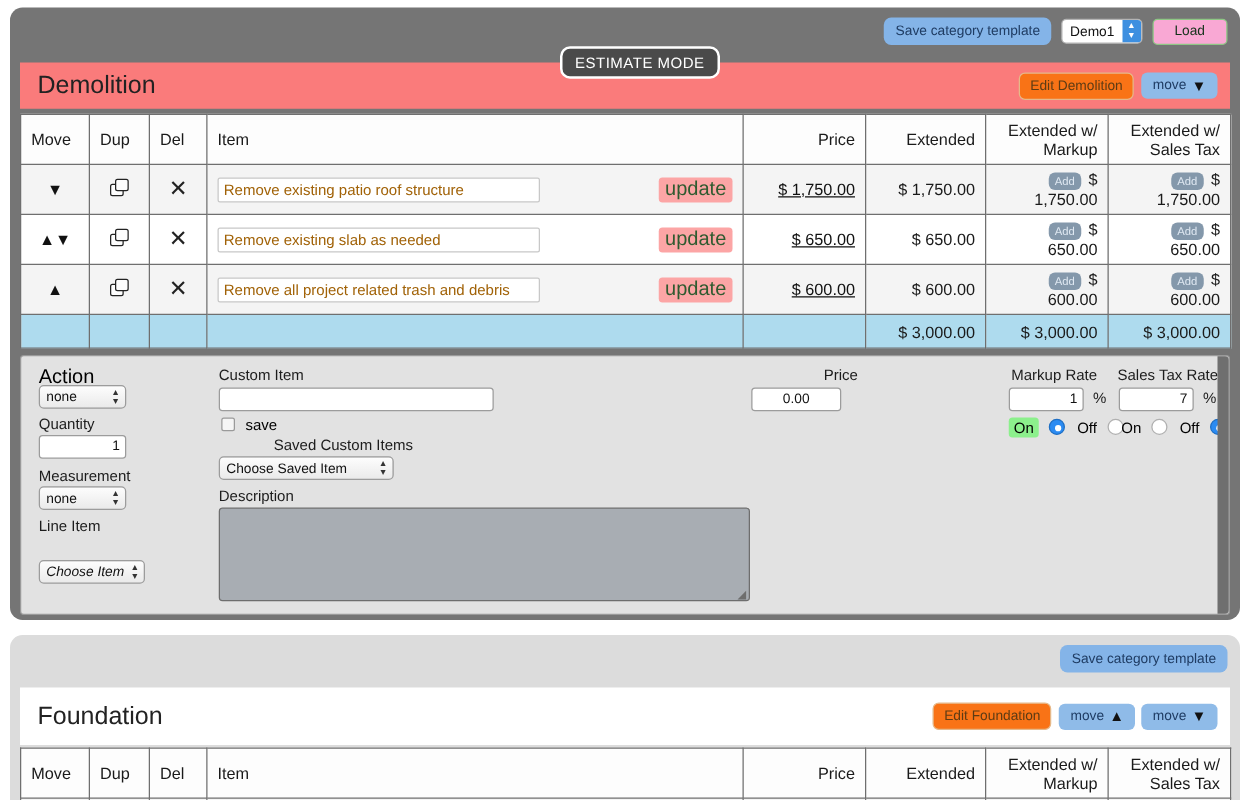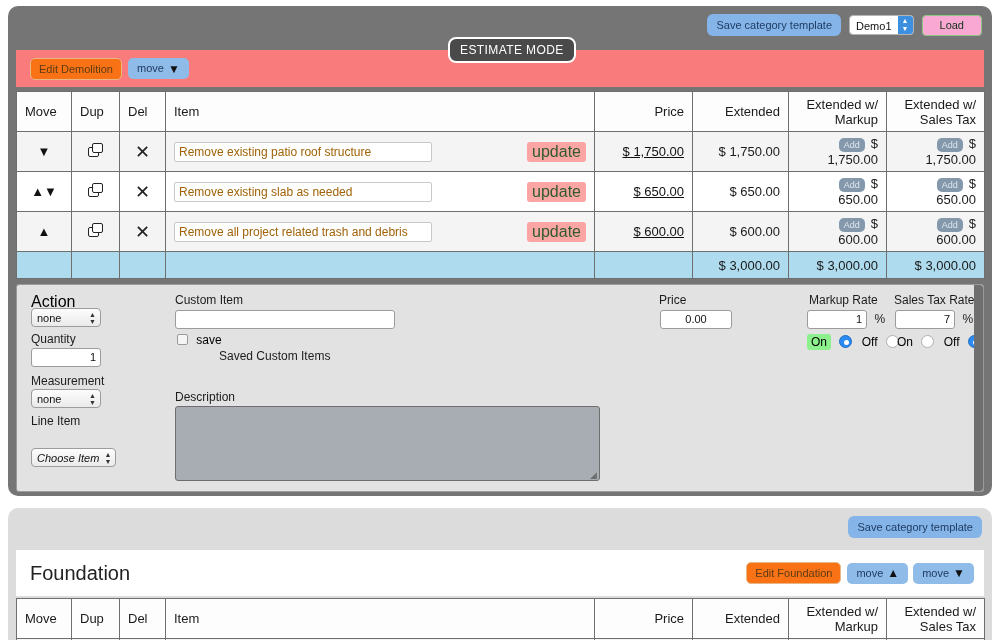--- a/index.html
+++ b/index.html
@@ -355,20 +355,21 @@
   <div class="toolbar">
     <button class="btn-blue">Save category template</button>
     <div class="select-box">
       <span class="sv">Demo1</span>
       <span class="arrows">▲<br>▼</span>
     </div>
     <button class="btn-green">Load</button>
   </div>
 
   <div class="cat-bar" id="demolition-bar">
+    <span class="cat-title">Demolition</span>
     <button class="btn-edit">Edit Demolition</button>
     <button class="btn-move">
       <span>move</span>
       <span class="tri">▼</span>
     </button>
   </div>
 
   <table class="grid" id="demolition-table">
     <thead>
       <tr>
@@ -475,28 +476,32 @@
     <div class="abs fld-label" style="left:158px; top:8px;">Custom Item</div>
     <div class="abs" style="left:158px; top:24px;">
       <input class="txt" style="width: 220px; text-align: left;" value="">
     </div>
     <div class="abs" style="left:160px; top:48px; font-size:12px;">
       <span class="cb"></span>
       <span style="margin-left:5px;">save</span>
     </div>
 
     <div class="abs fld-label" style="left:158px; top:64px;margin-left:44px;">Saved Custom Items</div>
+    <div class="abs sel" style="left:158px; top:80px; width:140px;">
+      <span>Choose Saved Item</span>
+      <span class="sarr">▲<br>▼</span>
+    </div>
 
     <div class="abs fld-label" style="left:158px; top:105px;">Description</div>
     <div class="abs descbox" style="left:158px; top:121px;">
       <span class="grip">◢</span>
     </div>
 
     <div class="abs fld-label" style="left:642px; top:8px;">Price</div>
-    <div class="abs" style="left:643px; top:24px;">
+    <div class="abs" style="left:584px; top:24px;">
       <input class="txt" style="width: 72px; text-align: center;" value="0.00">
     </div>
 
     <div class="abs fld-label" style="left:792px; top:8px;">Markup Rate</div>
     <div class="abs" style="left:790px; top:24px;">
       <input class="txt" style="width: 60px;" value="1">
       <span class="fld-label" style="margin-left:3px;">%</span>
     </div>
     <div class="abs" style="left:790px; top:50px; font-size:12px;">
       <span class="hl-green">On</span>

